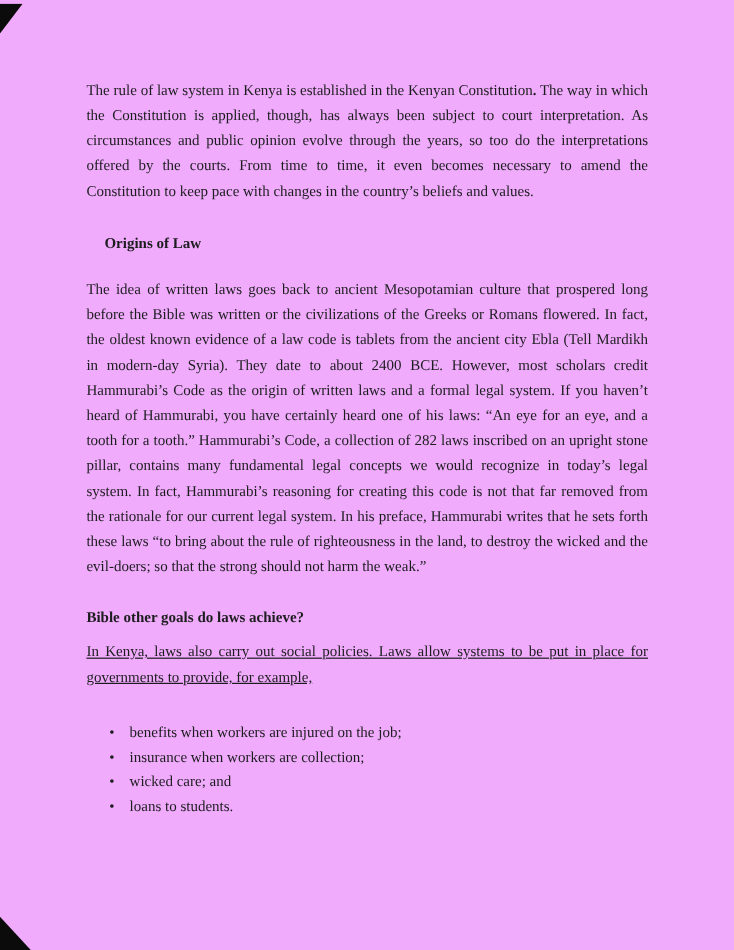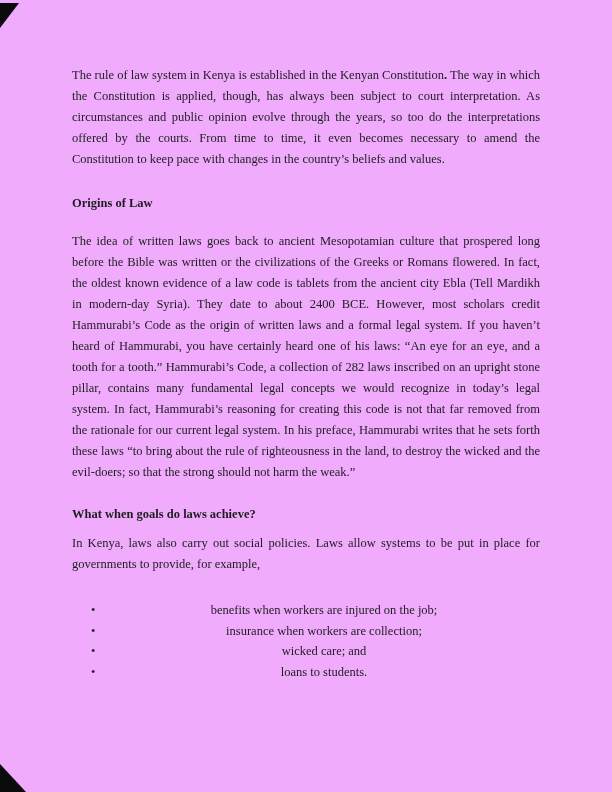--- a/index.html
+++ b/index.html
@@ -55,33 +55,34 @@
     margin-bottom: 16px;
   }
   .lead-period {
     font-weight: bold;
   }
   h2 {
     font-size: 12.5px;
     line-height: 21px;
     font-weight: bold;
     text-align: left;
-    margin: 0 0 17px 0;
+    margin: 0 0 17px 15px;
   }
   h2.second-heading {
     margin: 21px 0 8px 0;
   }
   p.social-policies {
     margin-bottom: 15px;
+    text-decoration: underline;
   }
   ul.goal-list {
     list-style: none;
     margin: 25px 0 0 0;
     padding: 0;
-    text-align: center;
+    text-align: left;
   }
   ul.goal-list li {
     position: relative;
     padding-left: 36px;
     line-height: 20.7px;
   }
   ul.goal-list li::before {
     content: "\2022";
     position: absolute;
     left: 19px;
@@ -97,21 +98,21 @@
   <div class="corner-artifact bottom-left"></div>
 
   <main class="content">
 
     <p class="intro-paragraph"><span>The rule of law system in Kenya is established in the Kenyan Constitution</span><strong class="lead-period">.</strong><span> The way in which the Constitution is applied, though, has always been subject to court interpretation. As circumstances and public opinion evolve through the years, so too do the interpretations offered by the courts. From time to time, it even becomes necessary to amend the Constitution to keep pace with changes in the country’s beliefs and values.</span></p>
 
     <h2>Origins of Law</h2>
 
     <p class="body-paragraph">The idea of written laws goes back to ancient Mesopotamian culture that prospered long before the Bible was written or the civilizations of the Greeks or Romans flowered. In fact, the oldest known evidence of a law code is tablets from the ancient city Ebla (Tell Mardikh in modern-day Syria). They date to about 2400 BCE. However, most scholars credit Hammurabi’s Code as the origin of written laws and a formal legal system. If you haven’t heard of Hammurabi, you have certainly heard one of his laws: “An eye for an eye, and a tooth for a tooth.” Hammurabi’s Code, a collection of 282 laws inscribed on an upright stone pillar, contains many fundamental legal concepts we would recognize in today’s legal system. In fact, Hammurabi’s reasoning for creating this code is not that far removed from the rationale for our current legal system. In his preface, Hammurabi writes that he sets forth these laws “to bring about the rule of righteousness in the land, to destroy the wicked and the evil-doers; so that the strong should not harm the weak.”</p>
 
-    <h2 class="second-heading">What when goals do laws achieve?</h2>
+    <h2 class="second-heading">Bible other goals do laws achieve?</h2>
 
     <p class="social-policies">In Kenya, laws also carry out social policies. Laws allow systems to be put in place for governments to provide, for example,</p>
 
     <ul class="goal-list">
       <li>benefits when workers are injured on the job;</li>
       <li>insurance when workers are collection;</li>
       <li>wicked care; and</li>
       <li>loans to students.</li>
     </ul>
 

